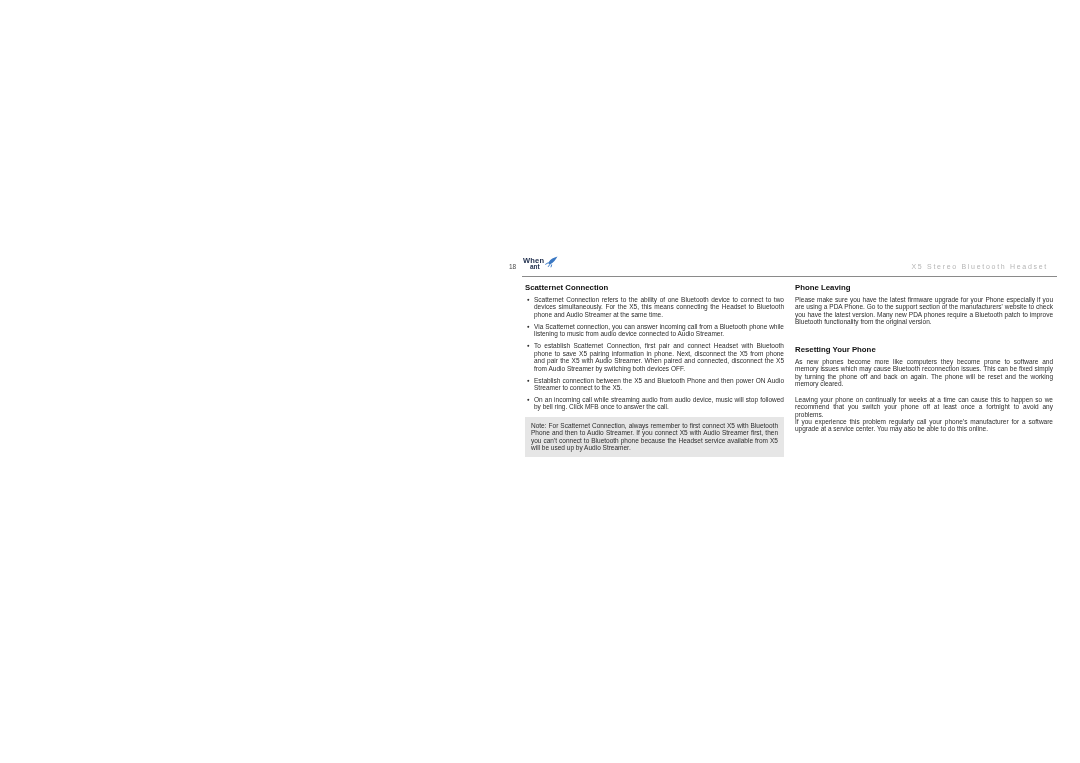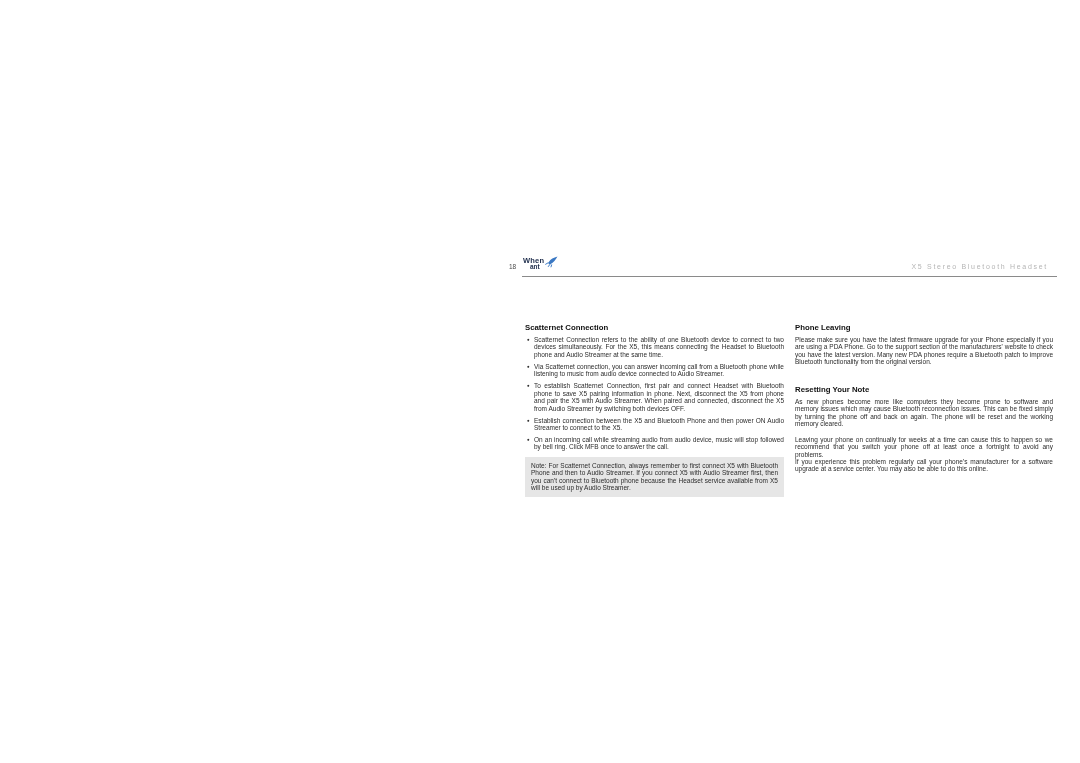--- a/index.html
+++ b/index.html
@@ -16,21 +16,21 @@
   .logo-icon { position:absolute; left:21px; top:-2px; }
   .hdr-title { position:absolute; right:9px; top:6px; font-size:7px; color:#b5b5b5;
                letter-spacing:1.7px; white-space:nowrap; }
   .hdr-rule { position:absolute; left:13px; right:0; bottom:0; border-bottom:1px solid #8a8a8a; }
 
   
   .cols { display:flex; margin-left:16px; margin-top:6px; gap:11px; }
   .col-l { width:259px; }
   .col-r { width:258px; }
 
-  .sec-h { font-size:7.8px; font-weight:bold; color:#111111; line-height:9px; margin-bottom:4px;margin-top:40px; }
+  .sec-h { font-size:7.8px; font-weight:bold; color:#111111; line-height:9px; margin-bottom:4px; }
   .body-txt { font-size:6.5px; line-height:7.45px; color:#2b2b2b; text-align:justify; }
 
   .bullet { display:flex; margin-bottom:4.5px; }
   .dot { flex:none; width:9px; padding-left:2px; font-size:4.5px; line-height:7.45px; color:#2b2b2b; }
   .btext { flex:1; }
 
   .note-box { margin-top:6px; background:#e6e6e6; padding:5px 6px; }
 
   .sec2 { margin-top:19px; }
   .para-gap { margin-bottom:8px; }
@@ -82,20 +82,20 @@
         <span class="btext body-txt">On an incoming call while streaming audio from audio device, music will stop followed by bell ring. Click MFB once to answer the call.</span>
       </div>
 
       <div class="note-box body-txt">Note: For Scatternet Connection, always remember to first connect X5 with Bluetooth Phone and then to Audio Streamer. If you connect X5 with Audio Streamer first, then you can't connect to Bluetooth phone because the Headset service available from X5 will be used up by Audio Streamer.</div>
     </div>
 
     <div class="col-r">
       <div class="sec-h">Phone Leaving</div>
       <p class="body-txt">Please make sure you have the latest firmware upgrade for your Phone especially if you are using a PDA Phone. Go to the support section of the manufacturers' website to check you have the latest version. Many new PDA phones require a Bluetooth patch to improve Bluetooth functionality from the original version.</p>
 
-      <div class="sec-h sec2">Resetting Your Note</div>
+      <div class="sec-h sec2">Resetting Your Phone</div>
       <p class="body-txt para-gap">As new phones become more like computers they become prone to software and memory issues which may cause Bluetooth reconnection issues. This can be fixed simply by turning the phone off and back on again. The phone will be reset and the working memory cleared.</p>
       <p class="body-txt">Leaving your phone on continually for weeks at a time can cause this to happen so we recommend that you switch your phone off at least once a fortnight to avoid any problems.</p>
       <p class="body-txt">If you experience this problem regularly call your phone's manufacturer for a software upgrade at a service center. You may also be able to do this online.</p>
     </div>
 
   </div>
 </div>
 
 </body></html>

